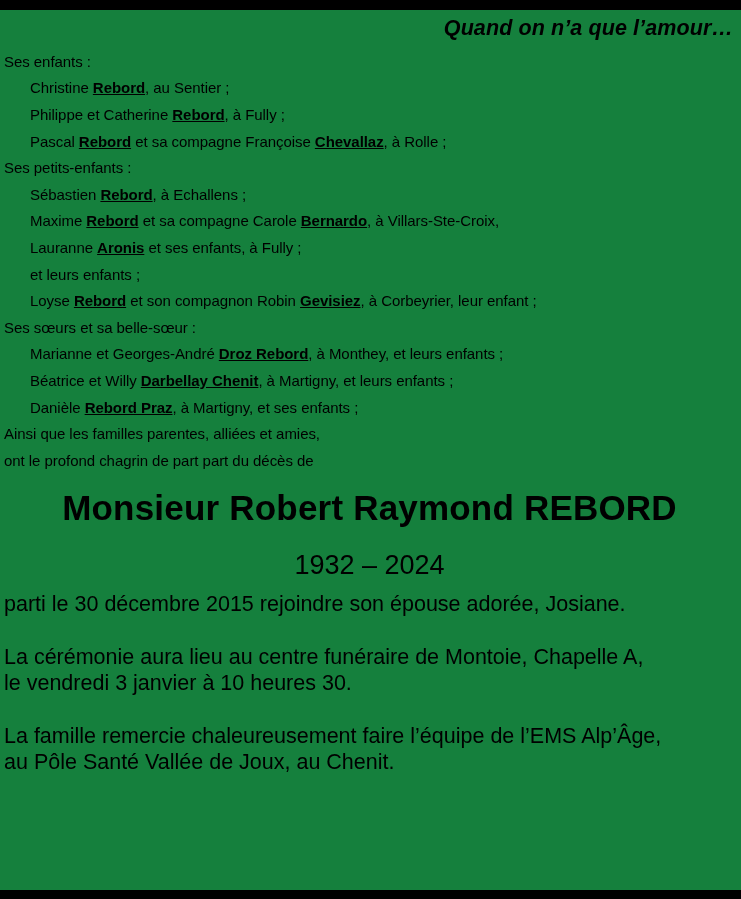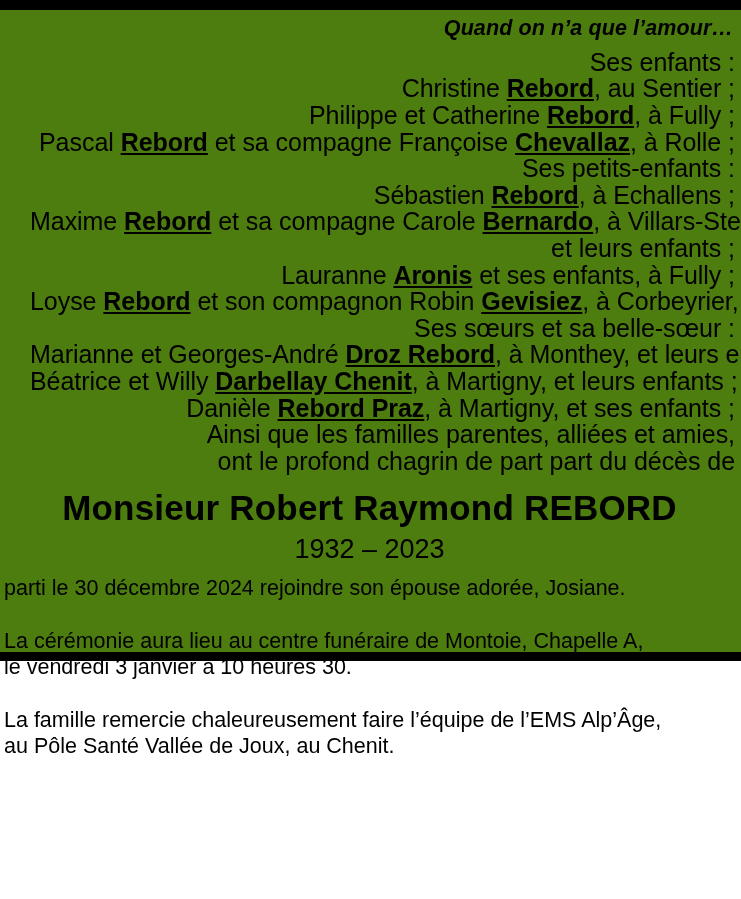--- a/index.html
+++ b/index.html
@@ -10,23 +10,23 @@
   body {
     width: 741px;
     height: 899px;
     font-family: "Liberation Sans", sans-serif;
     color: #000000;
     overflow: hidden;
   }
   .notice {
     position: relative;
     width: 741px;
-    height: 661px;
+    height: 899px;
     box-sizing: border-box;
-    background: #4d7c0f;
+    background: #15803d;
   }
   .rule-top {
     position: absolute;
     top: 0;
     left: 0;
     width: 741px;
     height: 10px;
     background: #000000;
   }
   .rule-bottom {
@@ -49,39 +49,38 @@
   .epigraph {
     text-align: right;
     font-style: italic;
     font-size: 21.5px;
     font-weight: 600;
     letter-spacing: 0.1px;
     margin: 0 2px 7px 0;
     line-height: 1.2;
   }
   .line {
-    font-size: 25px;
+    font-size: 15px;
     line-height: 26.6px;
     white-space: nowrap;
     letter-spacing: -0.05px;
-    text-align: right;
   }
   .line.indent {
     padding-left: 26px;
   }
   .line b {
     font-weight: bold;
     text-decoration: underline;
   }
   .deceased-name {
     text-align: center;
     font-size: 35px;
     font-weight: bold;
     letter-spacing: 0.2px;
-    margin: 14px 0 4px 0;
+    margin: 14px 0 20px 0;
     line-height: 1.15;
   }
   .deceased-years {
     text-align: center;
     font-size: 27px;
     margin: 0 0 10px 0;
     line-height: 1.2;
   }
   .para {
     font-size: 21.5px;
@@ -104,39 +103,39 @@
     <div class="epigraph">Quand on n’a que l’amour…</div>
 
     <div id="family-blocks">
         <div class="line">Ses enfants :</div>
         <div class="line indent">Christine <b>Rebord</b>, au Sentier ;</div>
         <div class="line indent">Philippe et Catherine <b>Rebord</b>, à Fully ;</div>
         <div class="line indent">Pascal <b>Rebord</b> et sa compagne Françoise <b>Chevallaz</b>, à Rolle ;</div>
         <div class="line">Ses petits-enfants :</div>
         <div class="line indent">Sébastien <b>Rebord</b>, à Echallens ;</div>
         <div class="line indent">Maxime <b>Rebord</b> et sa compagne Carole <b>Bernardo</b>, à Villars-Ste-Croix,</div>
+        <div class="line indent">Lauranne <b>Aronis</b> et ses enfants, à Fully ;</div>
         <div class="line indent">et leurs enfants ;</div>
-        <div class="line indent">Lauranne <b>Aronis</b> et ses enfants, à Fully ;</div>
         <div class="line indent">Loyse <b>Rebord</b> et son compagnon Robin <b>Gevisiez</b>, à Corbeyrier, leur enfant ;</div>
         <div class="line">Ses sœurs et sa belle-sœur :</div>
         <div class="line indent">Marianne et Georges-André <b>Droz Rebord</b>, à Monthey, et leurs enfants ;</div>
         <div class="line indent">Béatrice et Willy <b>Darbellay Chenit</b>, à Martigny, et leurs enfants ;</div>
         <div class="line indent">Danièle <b>Rebord Praz</b>, à Martigny, et ses enfants ;</div>
       </div>
 
     <div id="closing-lines">
         <div class="line">Ainsi que les familles parentes, alliées et amies,</div>
         <div class="line">ont le profond chagrin de part part du décès de</div>
       </div>
 
     <div class="deceased-name">Monsieur Robert Raymond REBORD</div>
-    <div class="deceased-years">1932 – 2023</div>
+    <div class="deceased-years">1932 – 2024</div>
 
     <div id="paragraphs">
-        <div class="para">parti le 30 décembre 2024 rejoindre son épouse adorée, Josiane.</div>
+        <div class="para">parti le 30 décembre 2015 rejoindre son épouse adorée, Josiane.</div>
         <div class="spacer"></div>
         <div class="para">La cérémonie aura lieu au centre funéraire de Montoie, Chapelle A,</div>
         <div class="para">le vendredi 3 janvier à 10 heures 30.</div>
         <div class="spacer"></div>
         <div class="para">La famille remercie chaleureusement faire l’équipe de l’EMS Alp’Âge,</div>
         <div class="para">au Pôle Santé Vallée de Joux, au Chenit.</div>
       </div>
 
     <div class="spacer"></div>
 

